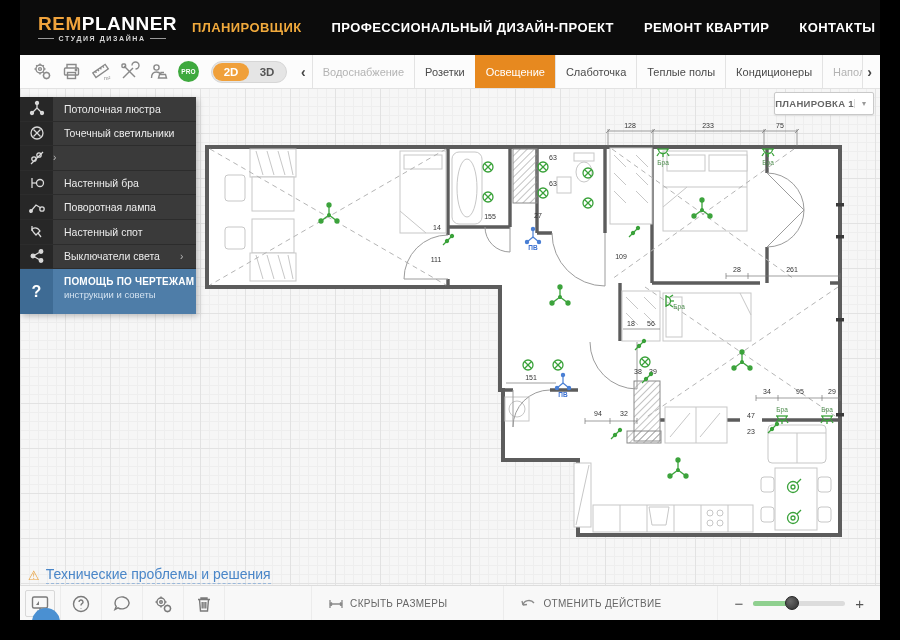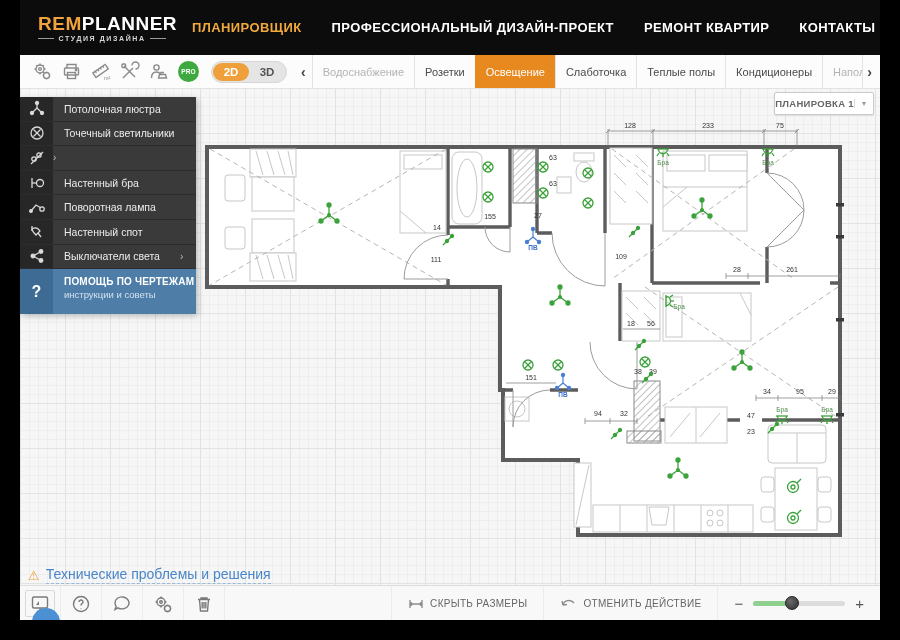--- a/index.html
+++ b/index.html
@@ -76,21 +76,21 @@
   .sb-help .q{color:#fff;font-size:16px;font-weight:bold;}
   .sb-help .txt{padding:7px 0 0 11px;}
   .sb-help .t1{font-size:10px;font-weight:bold;color:#fff;letter-spacing:.2px;}
   .sb-help .t2{font-size:9.5px;color:#d3e2f0;margin-top:2px;}
   
   .ft{position:absolute;left:0;top:585px;width:860px;height:35px;background:#f8f8f8;border-top:1px solid #ddd;display:flex;align-items:center;}
   .ft-cell{width:40px;height:35px;display:flex;align-items:center;justify-content:center;border-right:1px solid #ececec;cursor:pointer;}
   .ft-cell svg{stroke:#7a7a7a;fill:none;stroke-width:1.4;}
   .ft-cell.boxed{position:relative;}
   .ft-cell.boxed:before{content:"";position:absolute;left:5px;top:4px;right:5px;bottom:4px;border:1px solid #d8d8d8;border-radius:2px;}
-  .ft-right{margin-left:auto;display:flex;align-items:flex-end;height:35px;}
+  .ft-right{margin-left:auto;display:flex;align-items:flex-end;height:35px;gap:40px;}
   .ft-btn{display:flex;align-items:center;gap:6px;padding:0 16px;height:35px;border-left:1px solid #ececec;cursor:pointer;}
   .ft-btn svg{stroke:#8a8a8a;fill:none;stroke-width:1.3;}
   .ft-btn .t{font-size:10px;color:#666;letter-spacing:.3px;white-space:nowrap;}
   .zoomer{display:flex;align-items:center;gap:10px;padding:0 16px;border-left:1px solid #ececec;height:35px;}
   .zoomer .pm{font-size:15px;color:#555;cursor:pointer;user-select:none;}
   .ztrack{position:relative;width:92px;height:5px;border-radius:3px;background:#dcdcdc;cursor:pointer;}
   .zfill{position:absolute;left:0;top:0;height:5px;width:38%;border-radius:3px;background:#8fd08f;}
   .zknob{position:absolute;left:32px;top:-5px;width:14px;height:14px;border-radius:50%;
          background:radial-gradient(circle at 35% 35%,#6a6a6a,#2e2e2e);border:1px solid #222;box-sizing:border-box;cursor:grab;}
   .chatdot{position:absolute;left:12px;top:608px;width:28px;height:28px;border-radius:50%;background:#4a90d2;z-index:3;cursor:pointer;}

